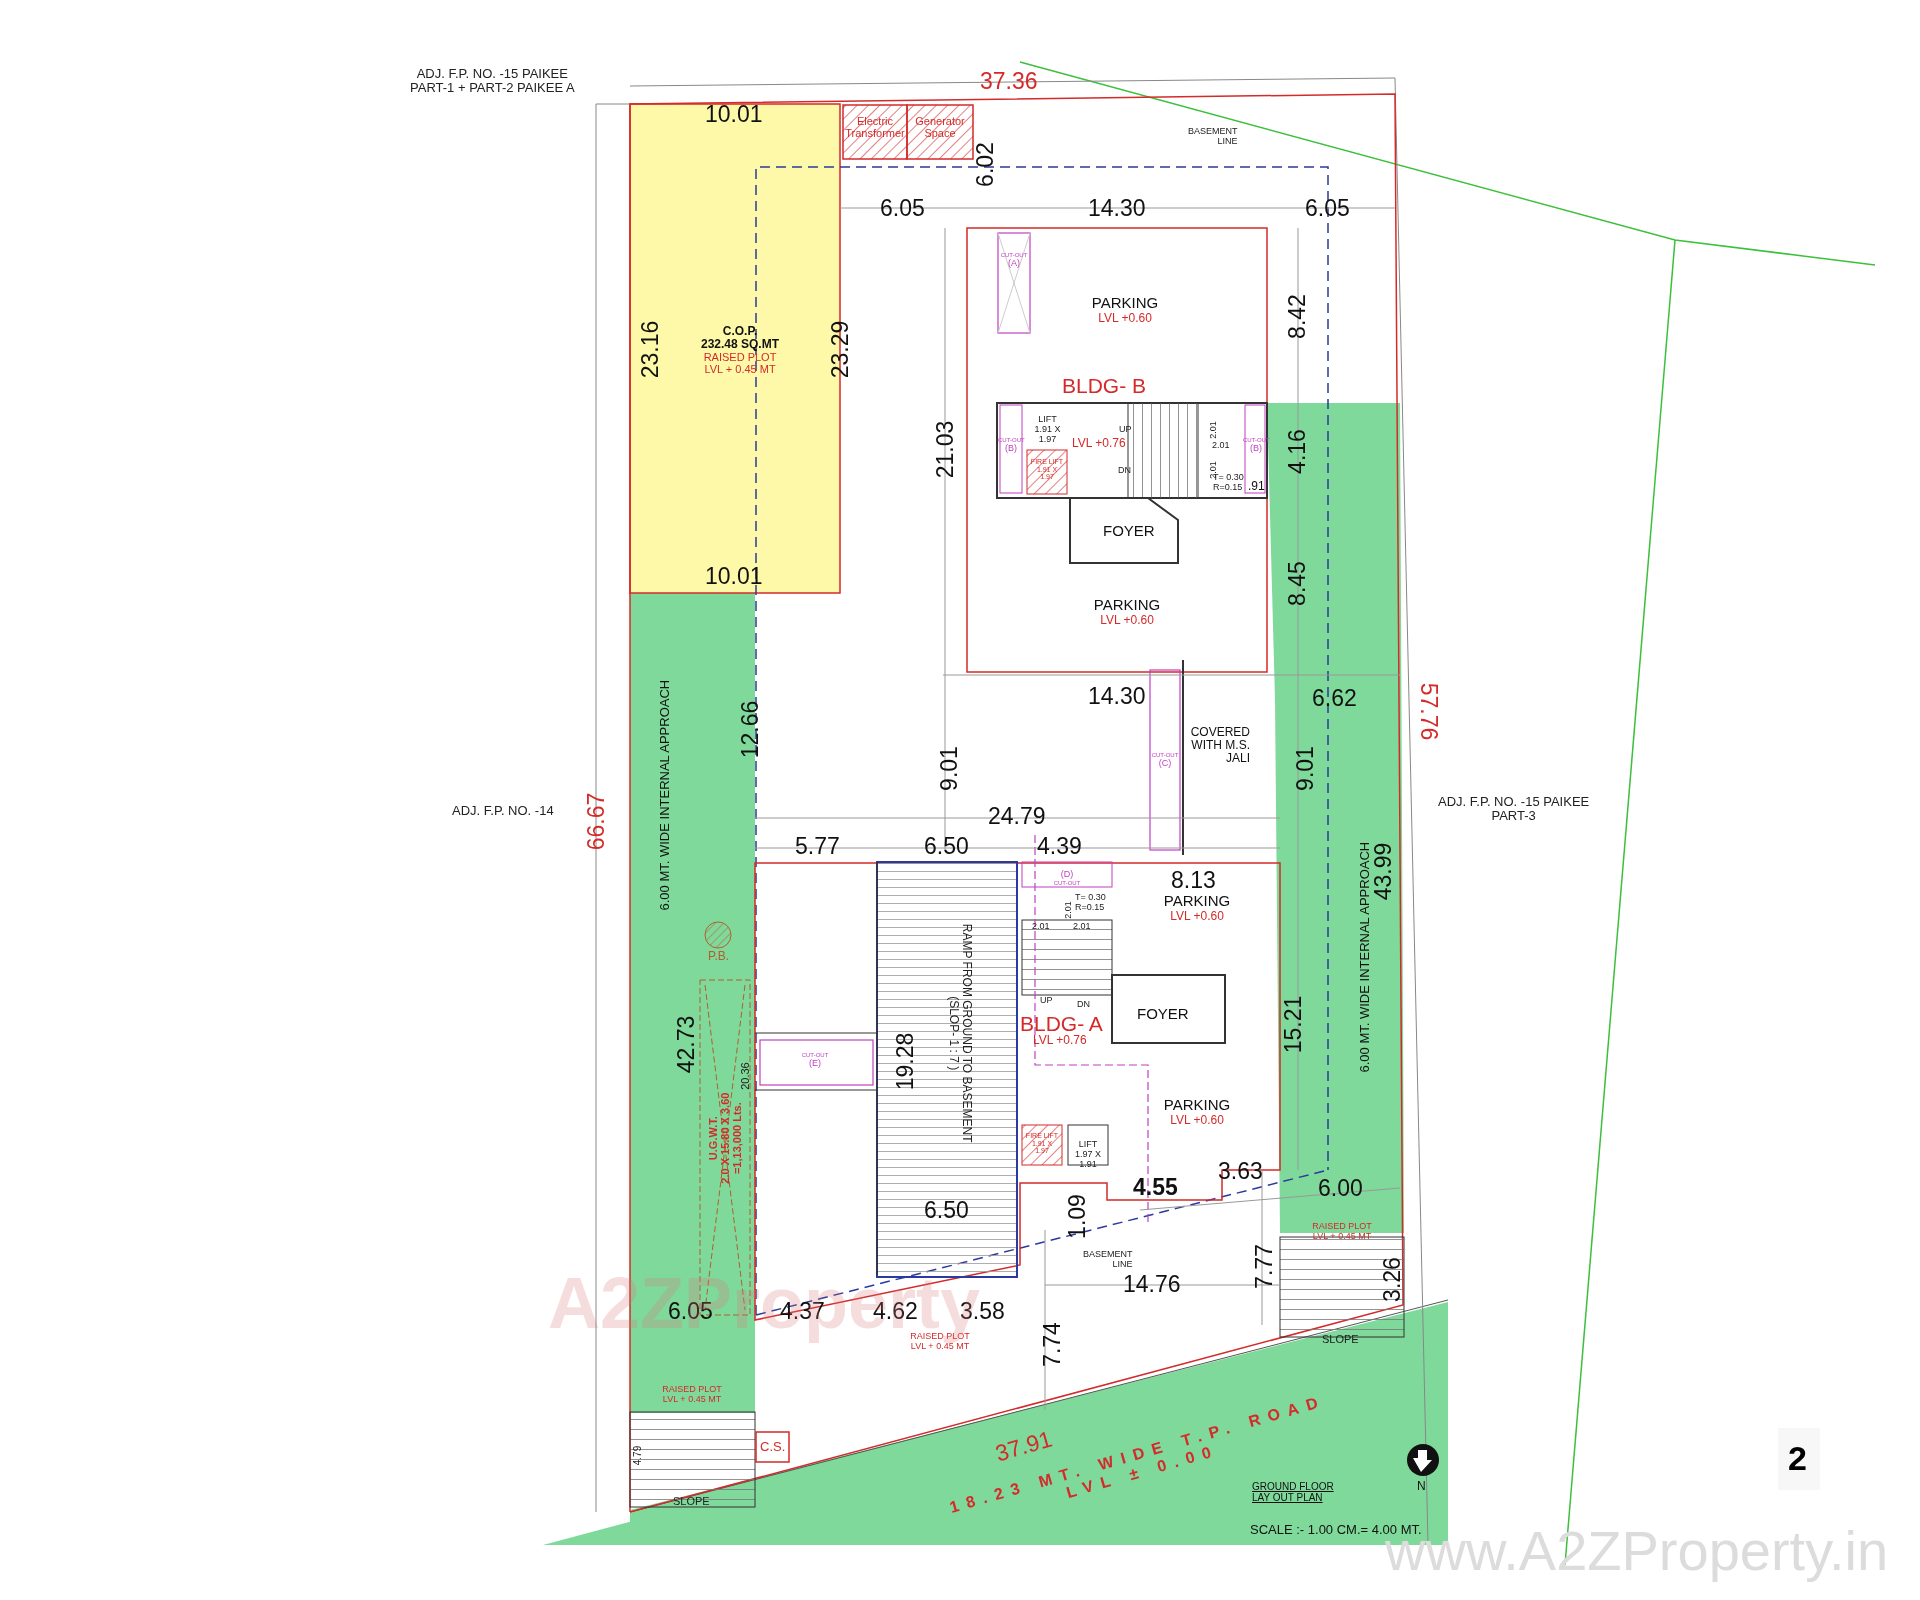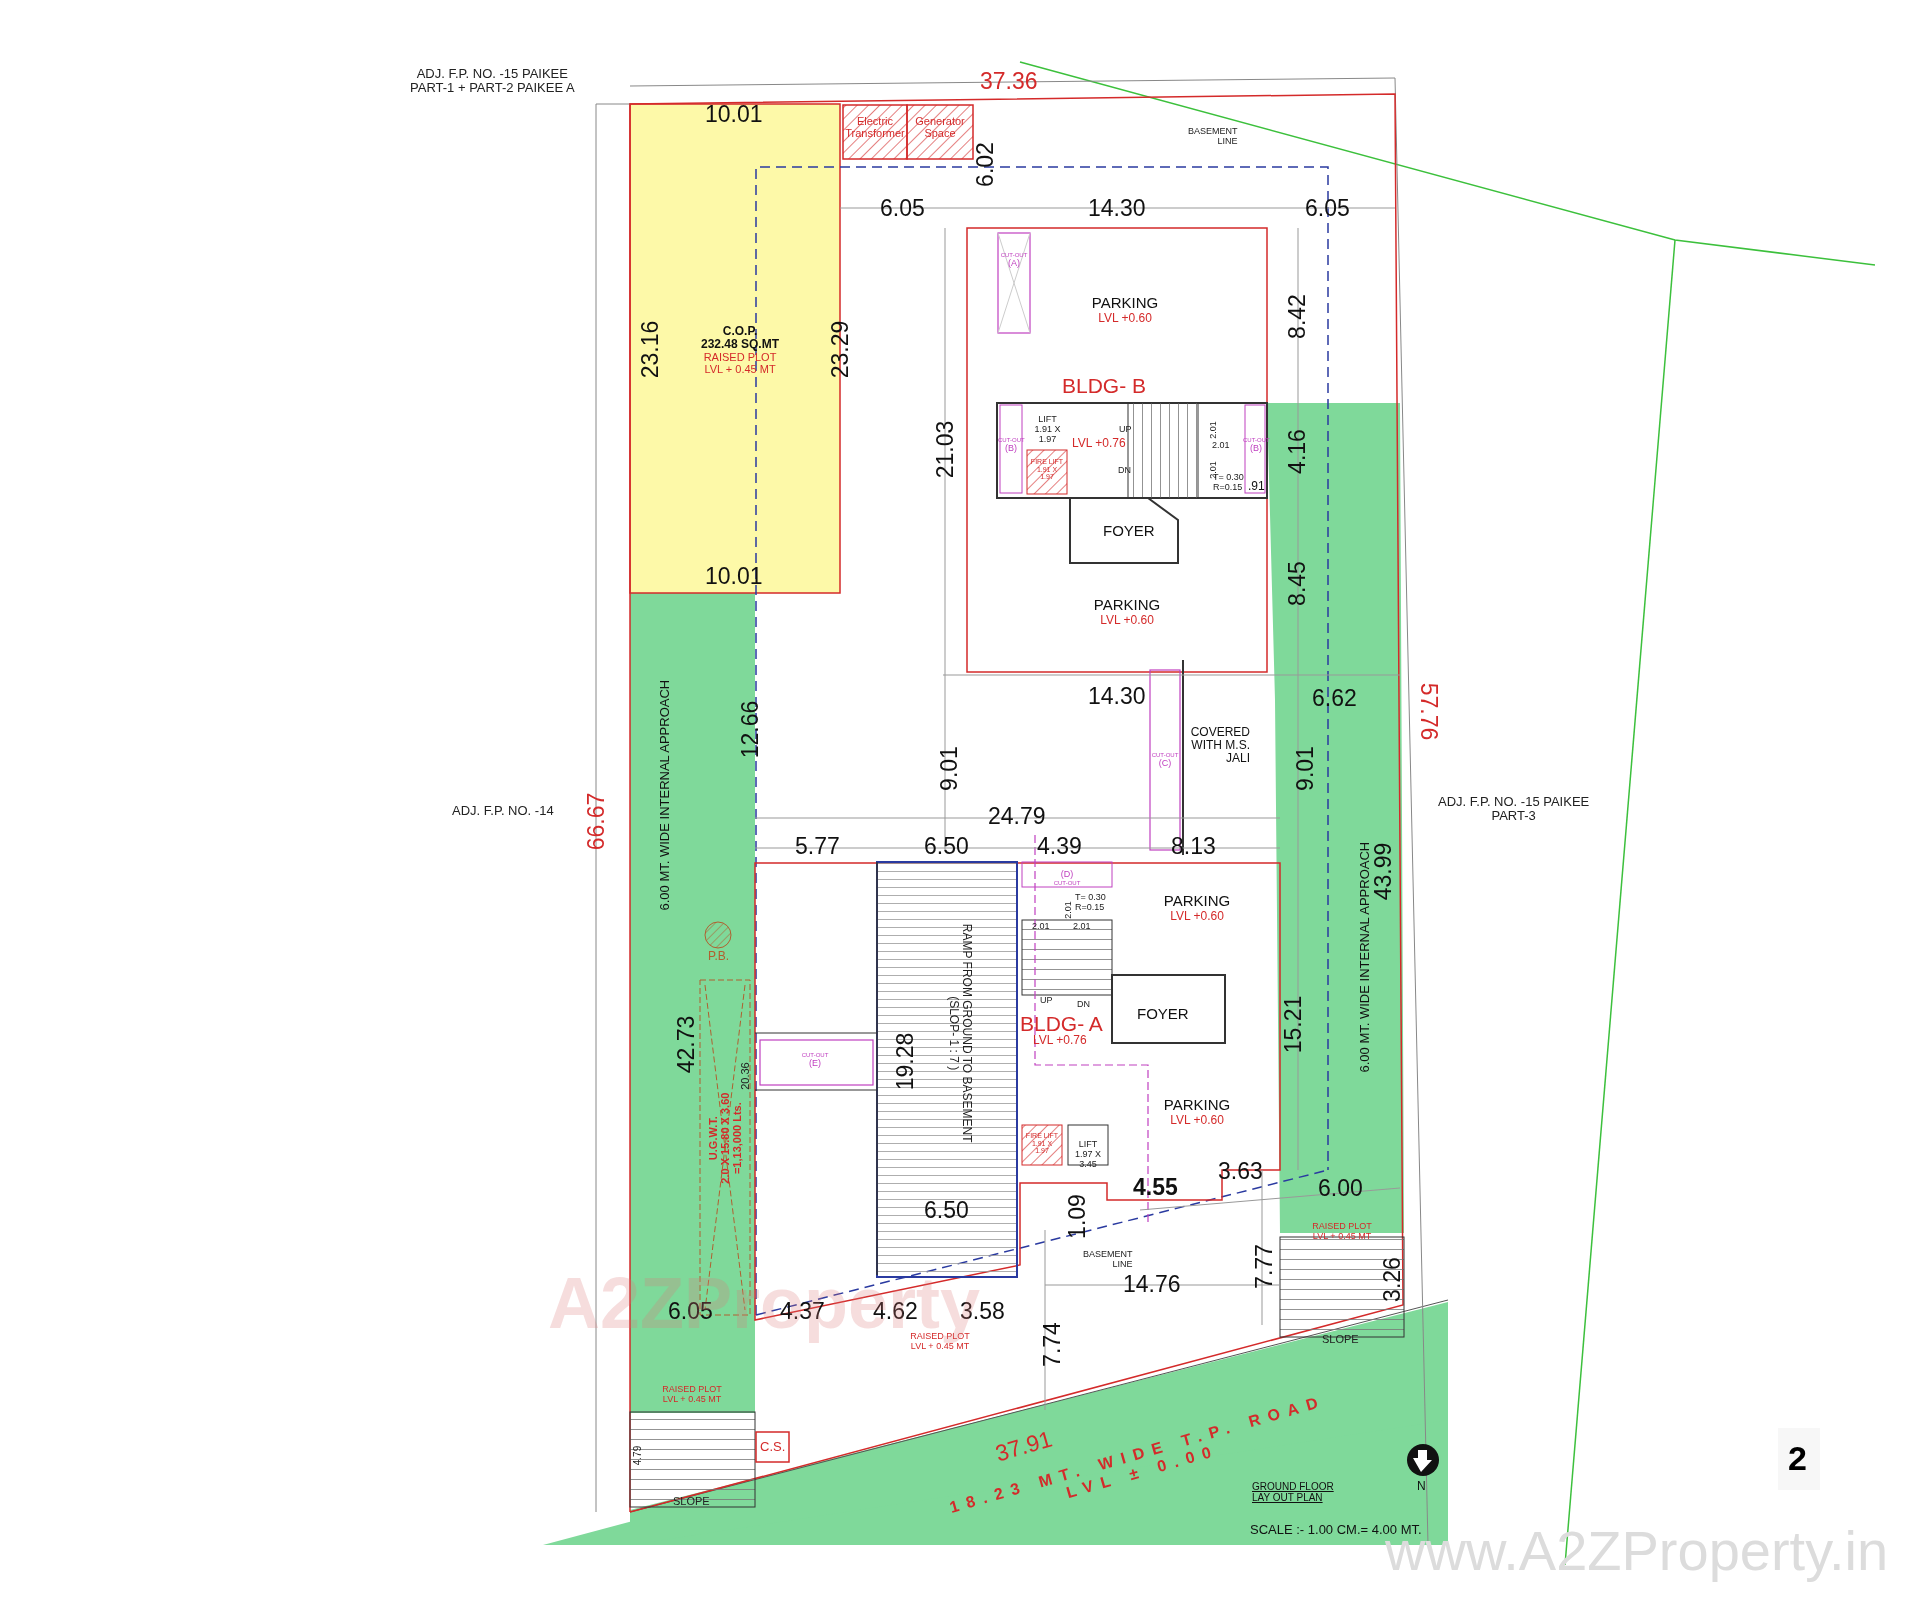--- a/index.html
+++ b/index.html
@@ -229,21 +229,21 @@
 </div>
 <div class="dim rot" style="left:927px;top:757px;transform:rotate(-90deg);">9.01</div>
 <div class="dim rot" style="left:1283px;top:757px;transform:rotate(-90deg);">9.01</div>
 <div class="dim" style="left:988px;top:805px;">24.79</div>
 <div class="dim" style="left:1312px;top:687px;">6.62</div>
 <div class="dim rot" style="left:722px;top:718px;transform:rotate(-90deg);">12.66</div>
 
 <div class="dim" style="left:795px;top:835px;">5.77</div>
 <div class="dim" style="left:924px;top:835px;">6.50</div>
 <div class="dim" style="left:1037px;top:835px;">4.39</div>
-<div class="dim" style="left:1171px;top:835px;">8.13</div>
+<div class="dim" style="left:1171px;top:869px;">8.13</div>
 <div class="dim rot" style="left:1265px;top:1013px;transform:rotate(-90deg);">15.21</div>
 <div class="dim" style="left:1133px;top:1176px;font-weight:bold;">4.55</div>
 <div class="dim" style="left:1218px;top:1160px;">3.63</div>
 <div class="dim rot" style="left:1055px;top:1205px;transform:rotate(-90deg);">1.09</div>
 <div class="dim" style="left:1123px;top:1273px;">14.76</div>
 <div class="dim rot" style="left:1242px;top:1255px;transform:rotate(-90deg);">7.77</div>
 <div class="dim rot" style="left:1030px;top:1333px;transform:rotate(-90deg);">7.74</div>
 
 <div class="lbl" style="left:1147px;top:893px;width:100px;">
   <div class="room">PARKING</div>
@@ -252,21 +252,21 @@
 <div class="lbl room" style="left:1137px;top:1006px;">FOYER</div>
 <div class="lbl bldg" style="left:1020px;top:1012px;">BLDG- A</div>
 <div class="lbl" style="left:1033px;top:1034px;font-size:12px;color:#d42a2a;">LVL +0.76</div>
 <div class="lbl" style="left:1147px;top:1097px;width:100px;">
   <div class="room">PARKING</div>
   <div class="lvl">LVL +0.60</div>
 </div>
 <div class="lbl tiny" style="left:1070px;top:1140px;width:36px;">
   <div>LIFT</div>
   <div>1.97 X</div>
-  <div>3.45</div>
+  <div>1.91</div>
 </div>
 <div class="lbl tiny" style="left:1023px;top:1132px;width:38px;color:#d42a2a;font-size:7px;">
   <div>FIRE LIFT</div>
   <div>1.91 X</div>
   <div>1.97</div>
 </div>
 <div class="lbl tiny" style="left:1040px;top:996px;">UP</div>
 <div class="lbl tiny" style="left:1077px;top:1000px;">DN</div>
 <div class="lbl tiny" style="left:1032px;top:922px;">2.01</div>
 <div class="lbl tiny" style="left:1073px;top:922px;">2.01</div>

